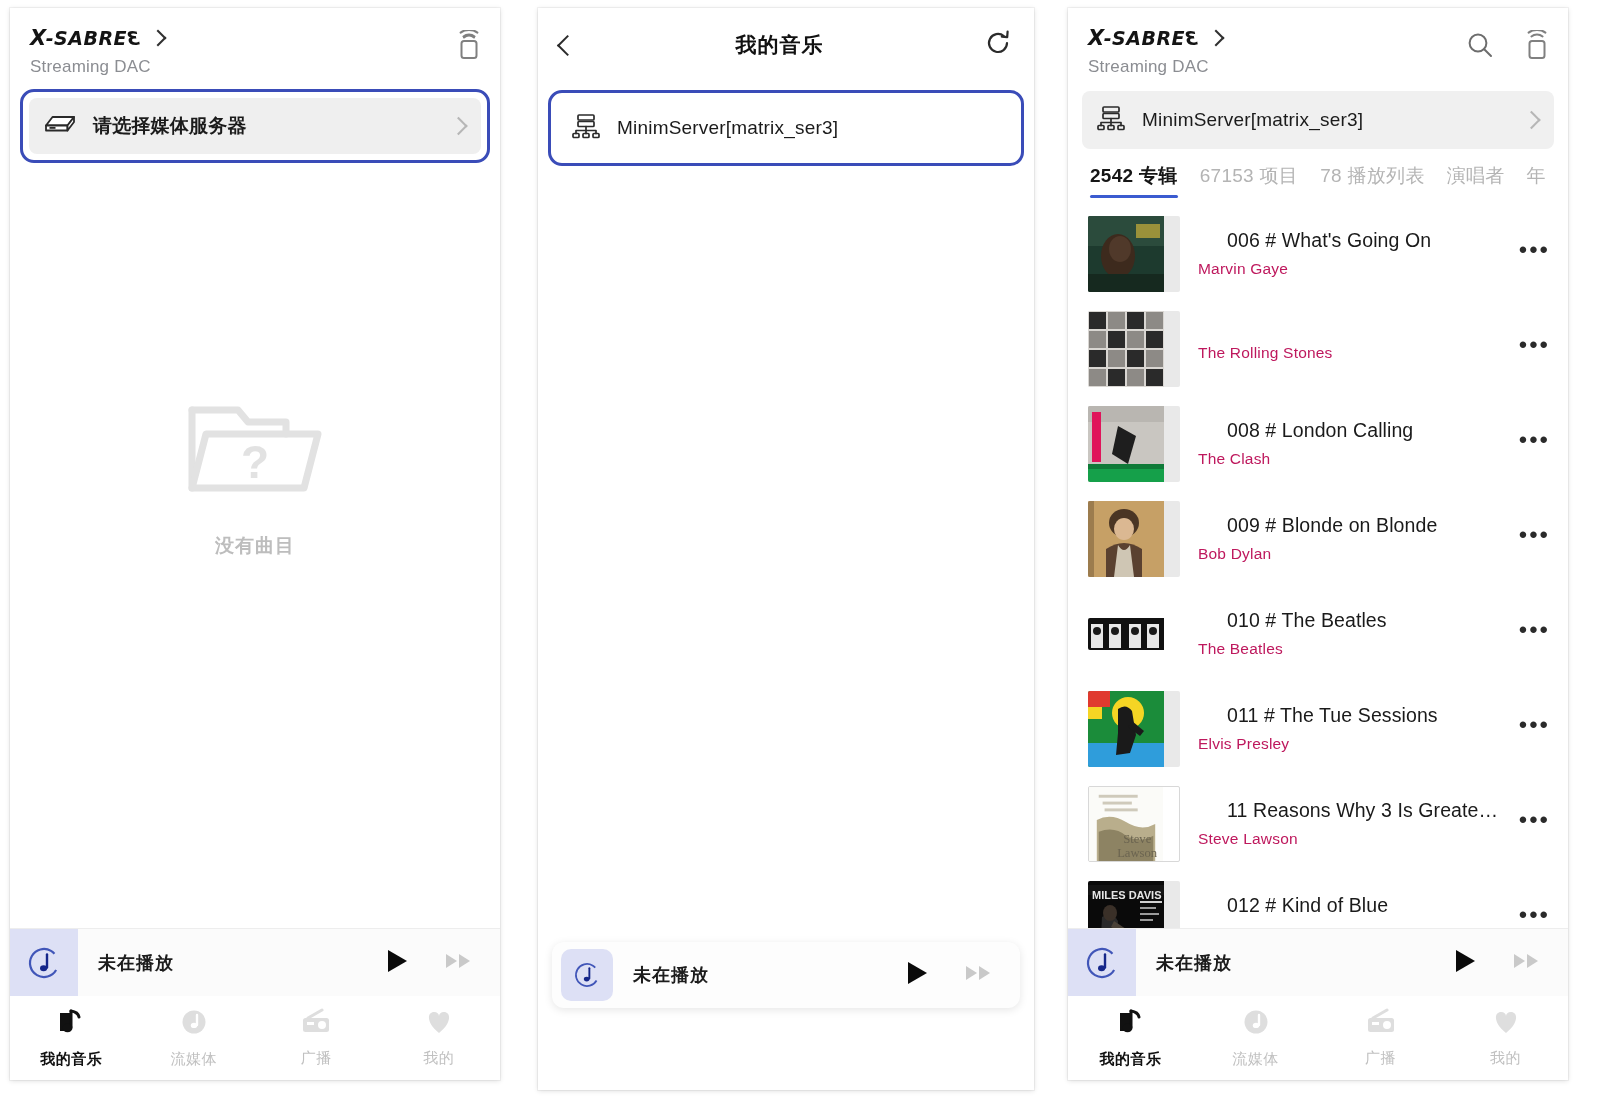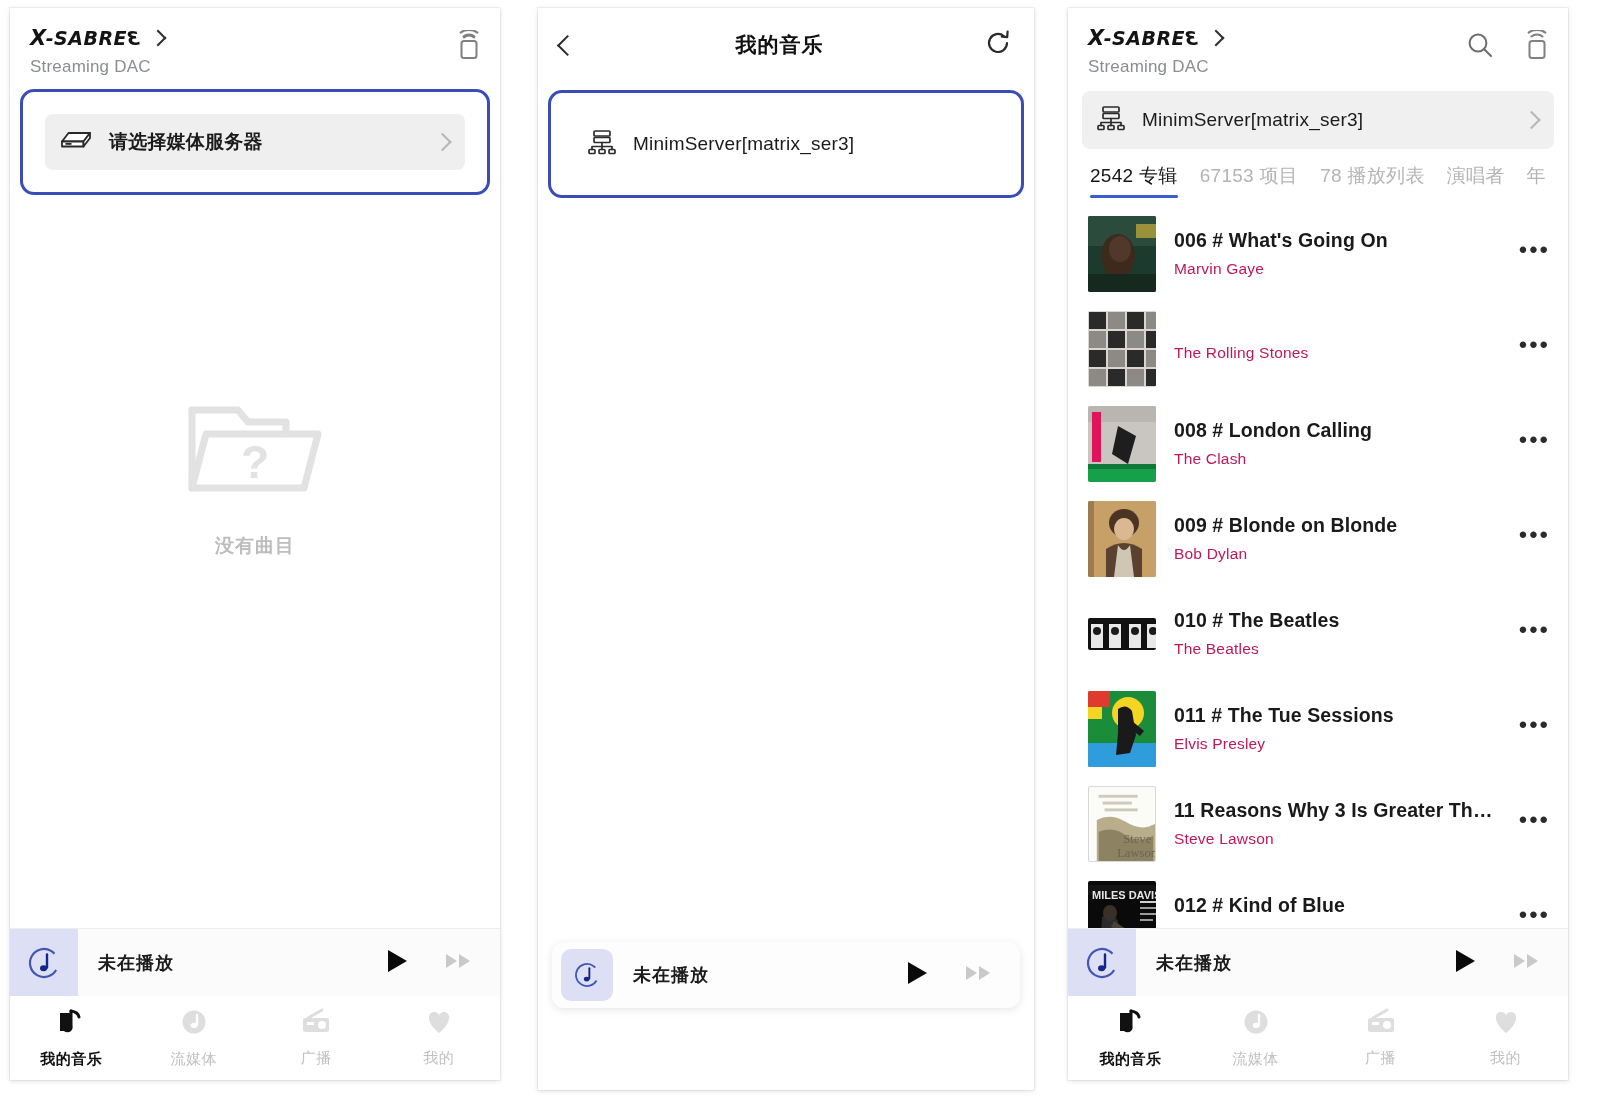--- a/index.html
+++ b/index.html
@@ -40,21 +40,21 @@
   }
   .subtitle { font-size: 17px; color: #8b8d92; margin-top: 7px; letter-spacing: .2px; }
 
   .head-icons { position: absolute; right: 18px; top: 22px; display: flex; align-items: center; gap: 30px; }
   .ico { display: block; }
 
   
   .server-wrap { padding: 10px 14px 0 14px; }
   .server-wrap.boxed {
     border: 3px solid #3a4cb8; border-radius: 14px;
-    margin: 8px 10px 0 10px; padding: 22px; background: #fff;
+    margin: 8px 10px 0 10px; padding: 6px; background: #fff;
   }
   .server-row {
     display: flex; align-items: center; gap: 16px;
     background: #efefef; border-radius: 8px;
     padding: 13px 14px; position: relative;
   }
   .server-row.plain { background: #f0f0f0; }
   .server-row.white { background: #ffffff; }
   .server-text { font-size: 19px; color: #1b1b1b; letter-spacing: .2px; font-weight: 400; }
   .server-text.cn { font-weight: 600; font-size: 19px; }
@@ -83,42 +83,42 @@
     border-left: 2.4px solid #2a2a2a; border-bottom: 2.4px solid #2a2a2a;
     transform: rotate(45deg);
   }
 
   
   .tabs {
     display: flex; align-items: flex-end; gap: 22px;
     padding: 14px 0 0 22px; overflow: hidden; white-space: nowrap;
   }
   .tab { font-size: 19px; color: #b4b4b4; padding-bottom: 9px; position: relative; letter-spacing: .3px; }
-  .tab.active { color: #161616; font-weight: 400; }
+  .tab.active { color: #161616; font-weight: 700; }
   .tab.active::after {
     content: ""; position: absolute; left: 0; right: 0; bottom: 0;
     height: 3.5px; background: #3b5bd0; border-radius: 2px;
   }
 
   
   .list { position: absolute; left: 0; right: 0; top: 198px; bottom: 0; overflow: hidden; }
   .album-row {
     display: flex; align-items: center; gap: 18px;
     padding: 0 18px 0 20px; height: 95px; position: relative;
   }
   .art {
-    width: 68px; height: 76px; flex: none;
+    width: 92px; height: 76px; flex: none;
     border-radius: 2px; overflow: hidden;
     background: #e9e9e9; position: relative;
   }
   .art.short { height: 32px; align-self: center; background: transparent; }
   .meta { flex: 1; min-width: 0; }
   .album-title {
-    font-size: 19.5px; font-weight: 700; color: #1a1a1a;
-    letter-spacing: .1px; white-space: nowrap; overflow: hidden; text-overflow: ellipsis;
+    font-size: 19.5px; font-weight: 400; color: #1a1a1a;
+    letter-spacing: .1px; white-space: nowrap; overflow: hidden; text-overflow: ellipsis; margin-left: 29px;
   }
   .album-artist { font-size: 15.5px; color: #be185d; margin-top: 8px; letter-spacing: .2px; }
   .dots { flex: none; color: #2b2b2b; font-size: 24px; letter-spacing: 2px; line-height: 10px; padding-bottom: 8px; }
 
   
   .player {
     position: absolute; left: 0; right: 0;
     height: 68px; background: #fbfbfb;
     display: flex; align-items: center;
     border-top: 1px solid #ededed;

